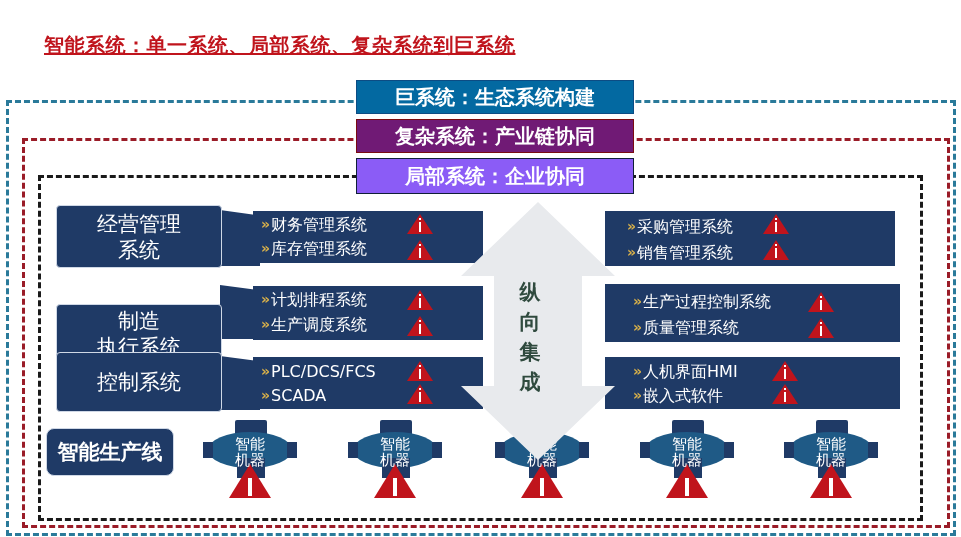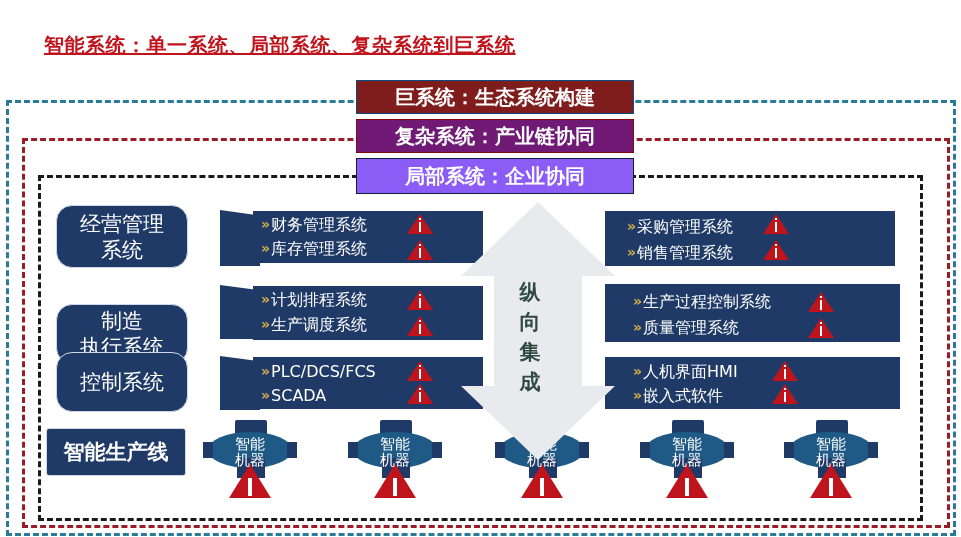--- a/index.html
+++ b/index.html
@@ -17,34 +17,34 @@
   .frame-blue { left: 6px; top: 100px; width: 950px; height: 436px; border-color: #2a7a9a; }
   .frame-red { left: 22px; top: 138px; width: 928px; height: 390px; border-color: #9a1c28; }
   .frame-black { left: 38px; top: 175px; width: 885px; height: 346px; border-color: #1a1a1a; }
 
   .tier-label {
     position: absolute; left: 356px; width: 278px; height: 34px;
     color: #ffffff; font-size: 20px; font-weight: bold;
     display: flex; align-items: center; justify-content: center; white-space: nowrap;
     z-index: 5;
   }
-  .tier-giant { top: 80px; background: #7f1d1d; border: 1px solid #0c4c84; }
+  .tier-giant { top: 80px; background: #0369a1; border: 1px solid #0c4c84; }
   .tier-complex { top: 119px; background: #701a75; border: 1px solid #7a0a10; }
   .tier-local { top: 158px; background: #8b5cf6; border: 1px solid #101e38; height: 36px; }
 
   .cat {
-    position: absolute; left: 56px; width: 132px; background: #1f3a66;
-    border-radius: 16px; border: 1px solid #cfd8e6;
+    position: absolute; left: 56px; width: 166px; background: #1f3a66;
+    border-radius: 4px; border: 1px solid #cfd8e6;
     color: #ffffff; font-size: 21px; text-align: center; line-height: 26px;
     display: flex; align-items: center; justify-content: center; flex-direction: column;
   }
   .cat-1 { top: 205px; height: 63px; }
   .cat-2 { top: 284px; height: 60px; margin-top: 20px; }
   .cat-3 { top: 352px; height: 60px; }
-  .cat-4 { left: 46px; top: 428px; width: 140px; height: 48px; font-weight: bold; font-size: 21px; border-radius: 3px; }
+  .cat-4 { left: 46px; top: 428px; width: 128px; height: 48px; font-weight: bold; font-size: 21px; border-radius: 8px; }
 
   .connector { position: absolute; background: #1f3a66; }
 
   .band {
     position: absolute; background: #1f3a66;
     color: #ffffff; font-size: 16px; line-height: 23px;
   }
   .band .item { position: absolute; white-space: nowrap; display: flex; align-items: center; }
   .chev { color: #d8b04a; font-weight: bold; font-size: 14px; letter-spacing: -3px; margin-right: 4px; }
 

